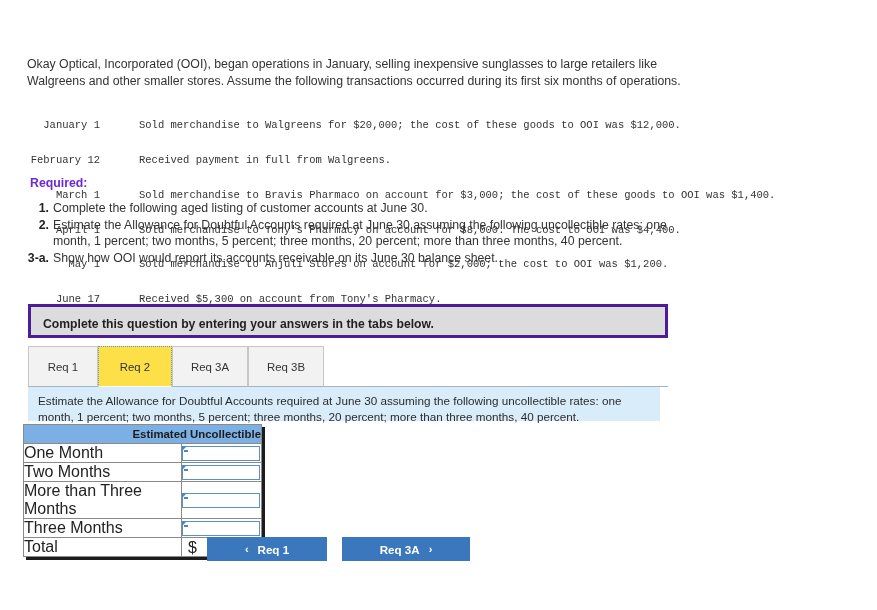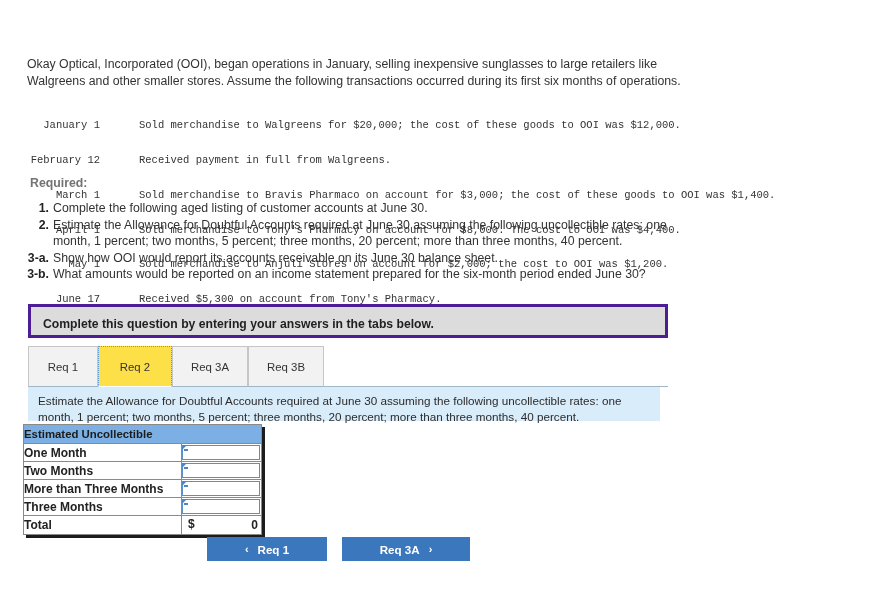--- a/index.html
+++ b/index.html
@@ -54,21 +54,21 @@
   }
   .txn-desc { display: inline; margin-left: 33px; }
 
   
   .required-label {
     position: absolute;
     left: 21px;
     top: 160px;
     font-size: 12.3px;
     font-weight: bold;
-    color: #737373;
+    color: #6d28d9;
     padding-left: 9px;
   }
   .req-list {
     position: absolute;
     left: 27px;
     top: 184px;
     width: 660px;
     font-size: 12.3px;
     line-height: 16.6px;
     color: #333333;
@@ -175,31 +175,30 @@
   }
   .tbl {
     border-collapse: collapse;
     width: 238px;
     table-layout: fixed;
     box-shadow: 3px 3px 0 0 #1c1c1c;
     background: #ffffff;
   }
   .tbl th, .tbl td {
     border: 1px solid #8a8a8a;
-    font-size: 12px;
+    font-size: 16px;
     color: #222222;
     height: 17px;
     padding: 0;
-    font-weight: bold;
   }
   .tbl th.hdr {
     background: #7cb0e4;
     color: #1b1b1b;
     font-weight: bold;
-    text-align: left;
+    text-align: right;
     height: 18px;
     font-size: 11.4px;
   }
   .lbl-cell {
     padding-left: 4px;
     text-align: left;
     background: #ffffff;
   }
   .val-cell {
     padding: 0;
@@ -296,24 +295,20 @@
       <span>Complete the following aged listing of customer accounts at June 30.</span>
     </div>
     <div class="req-item">
       <span class="num">2.</span>
       <span>Estimate the Allowance for Doubtful Accounts required at June 30 assuming the following uncollectible rates: one month, 1 percent; two months, 5 percent; three months, 20 percent; more than three months, 40 percent.</span>
     </div>
     <div class="req-item narrow">
       <span class="num">3-a.</span>
       <span>Show how OOI would report its accounts receivable on its June 30 balance sheet.</span>
     </div>
-    <div class="req-item narrow">
-      <span class="num">3-b.</span>
-      <span>What amounts would be reported on an income statement prepared for the six-month period ended June 30?</span>
-    </div>
   </div>
 
   <div class="gray-bar">
     <div class="gray-bar-text">Complete this question by entering your answers in the tabs below.</div>
   </div>
 
   <div class="tab-strip">
     <div class="tab-underline"></div>
     <div class="tab tab-1">
       <span>Req 1</span>

